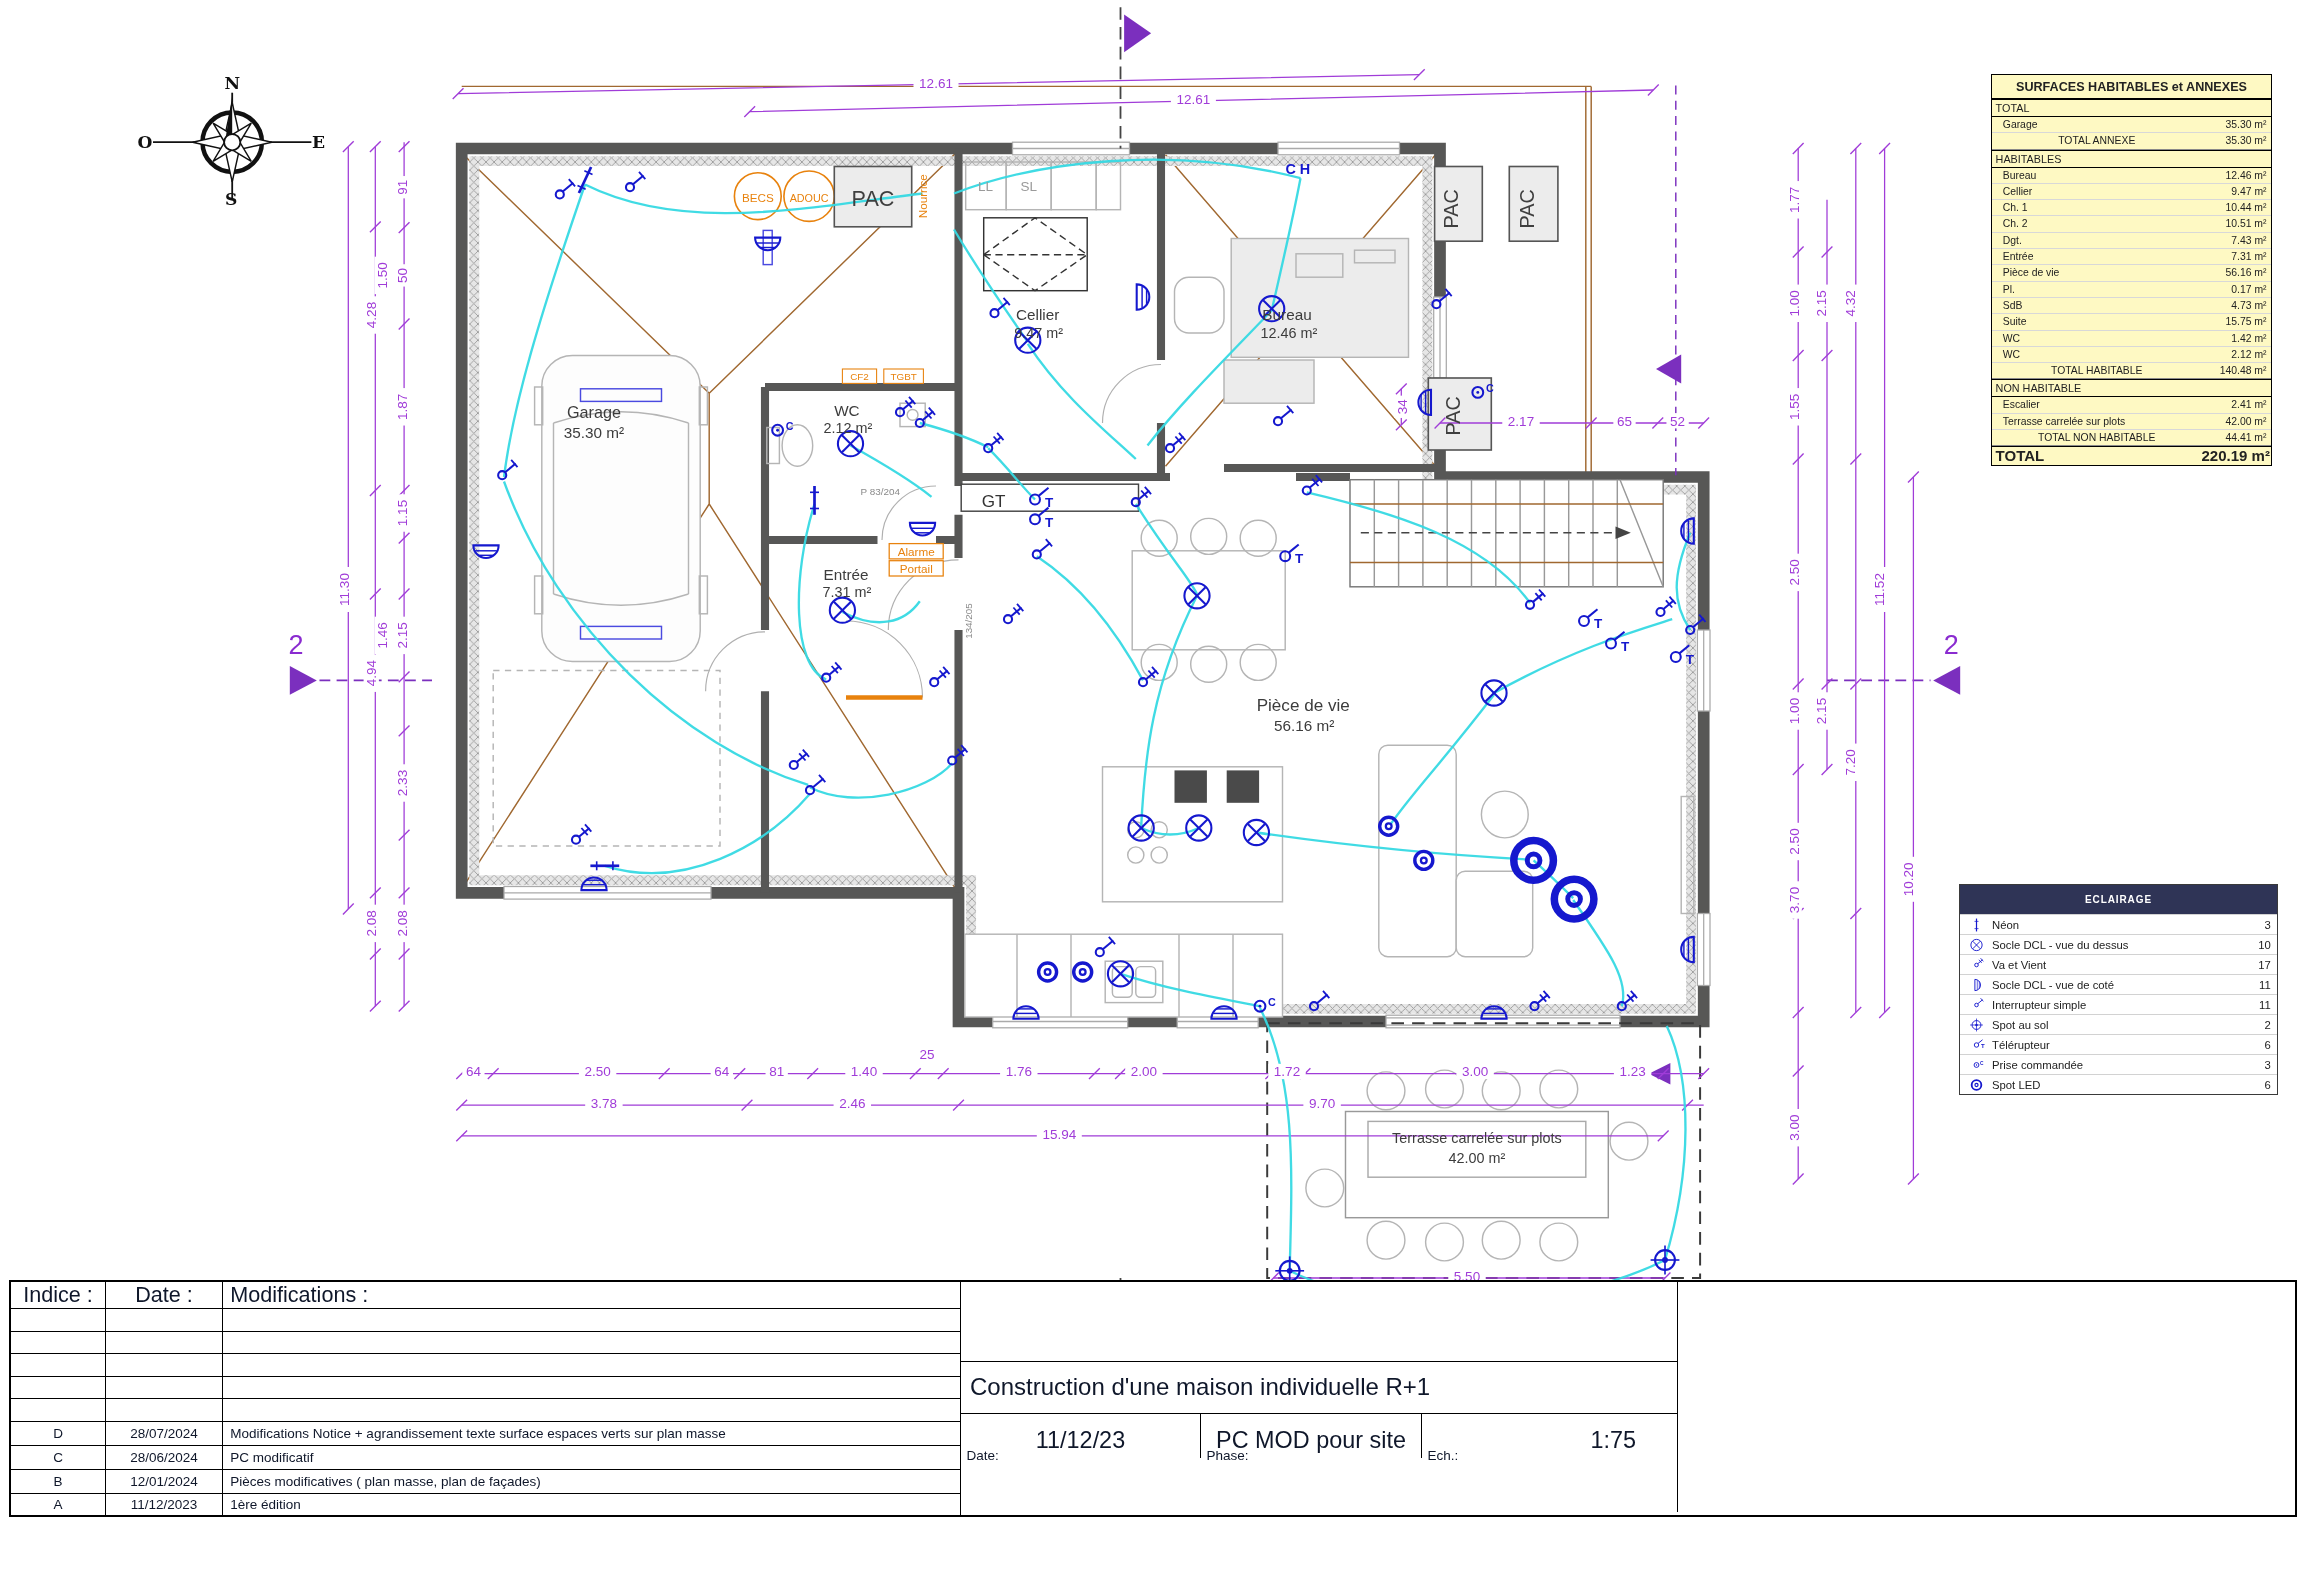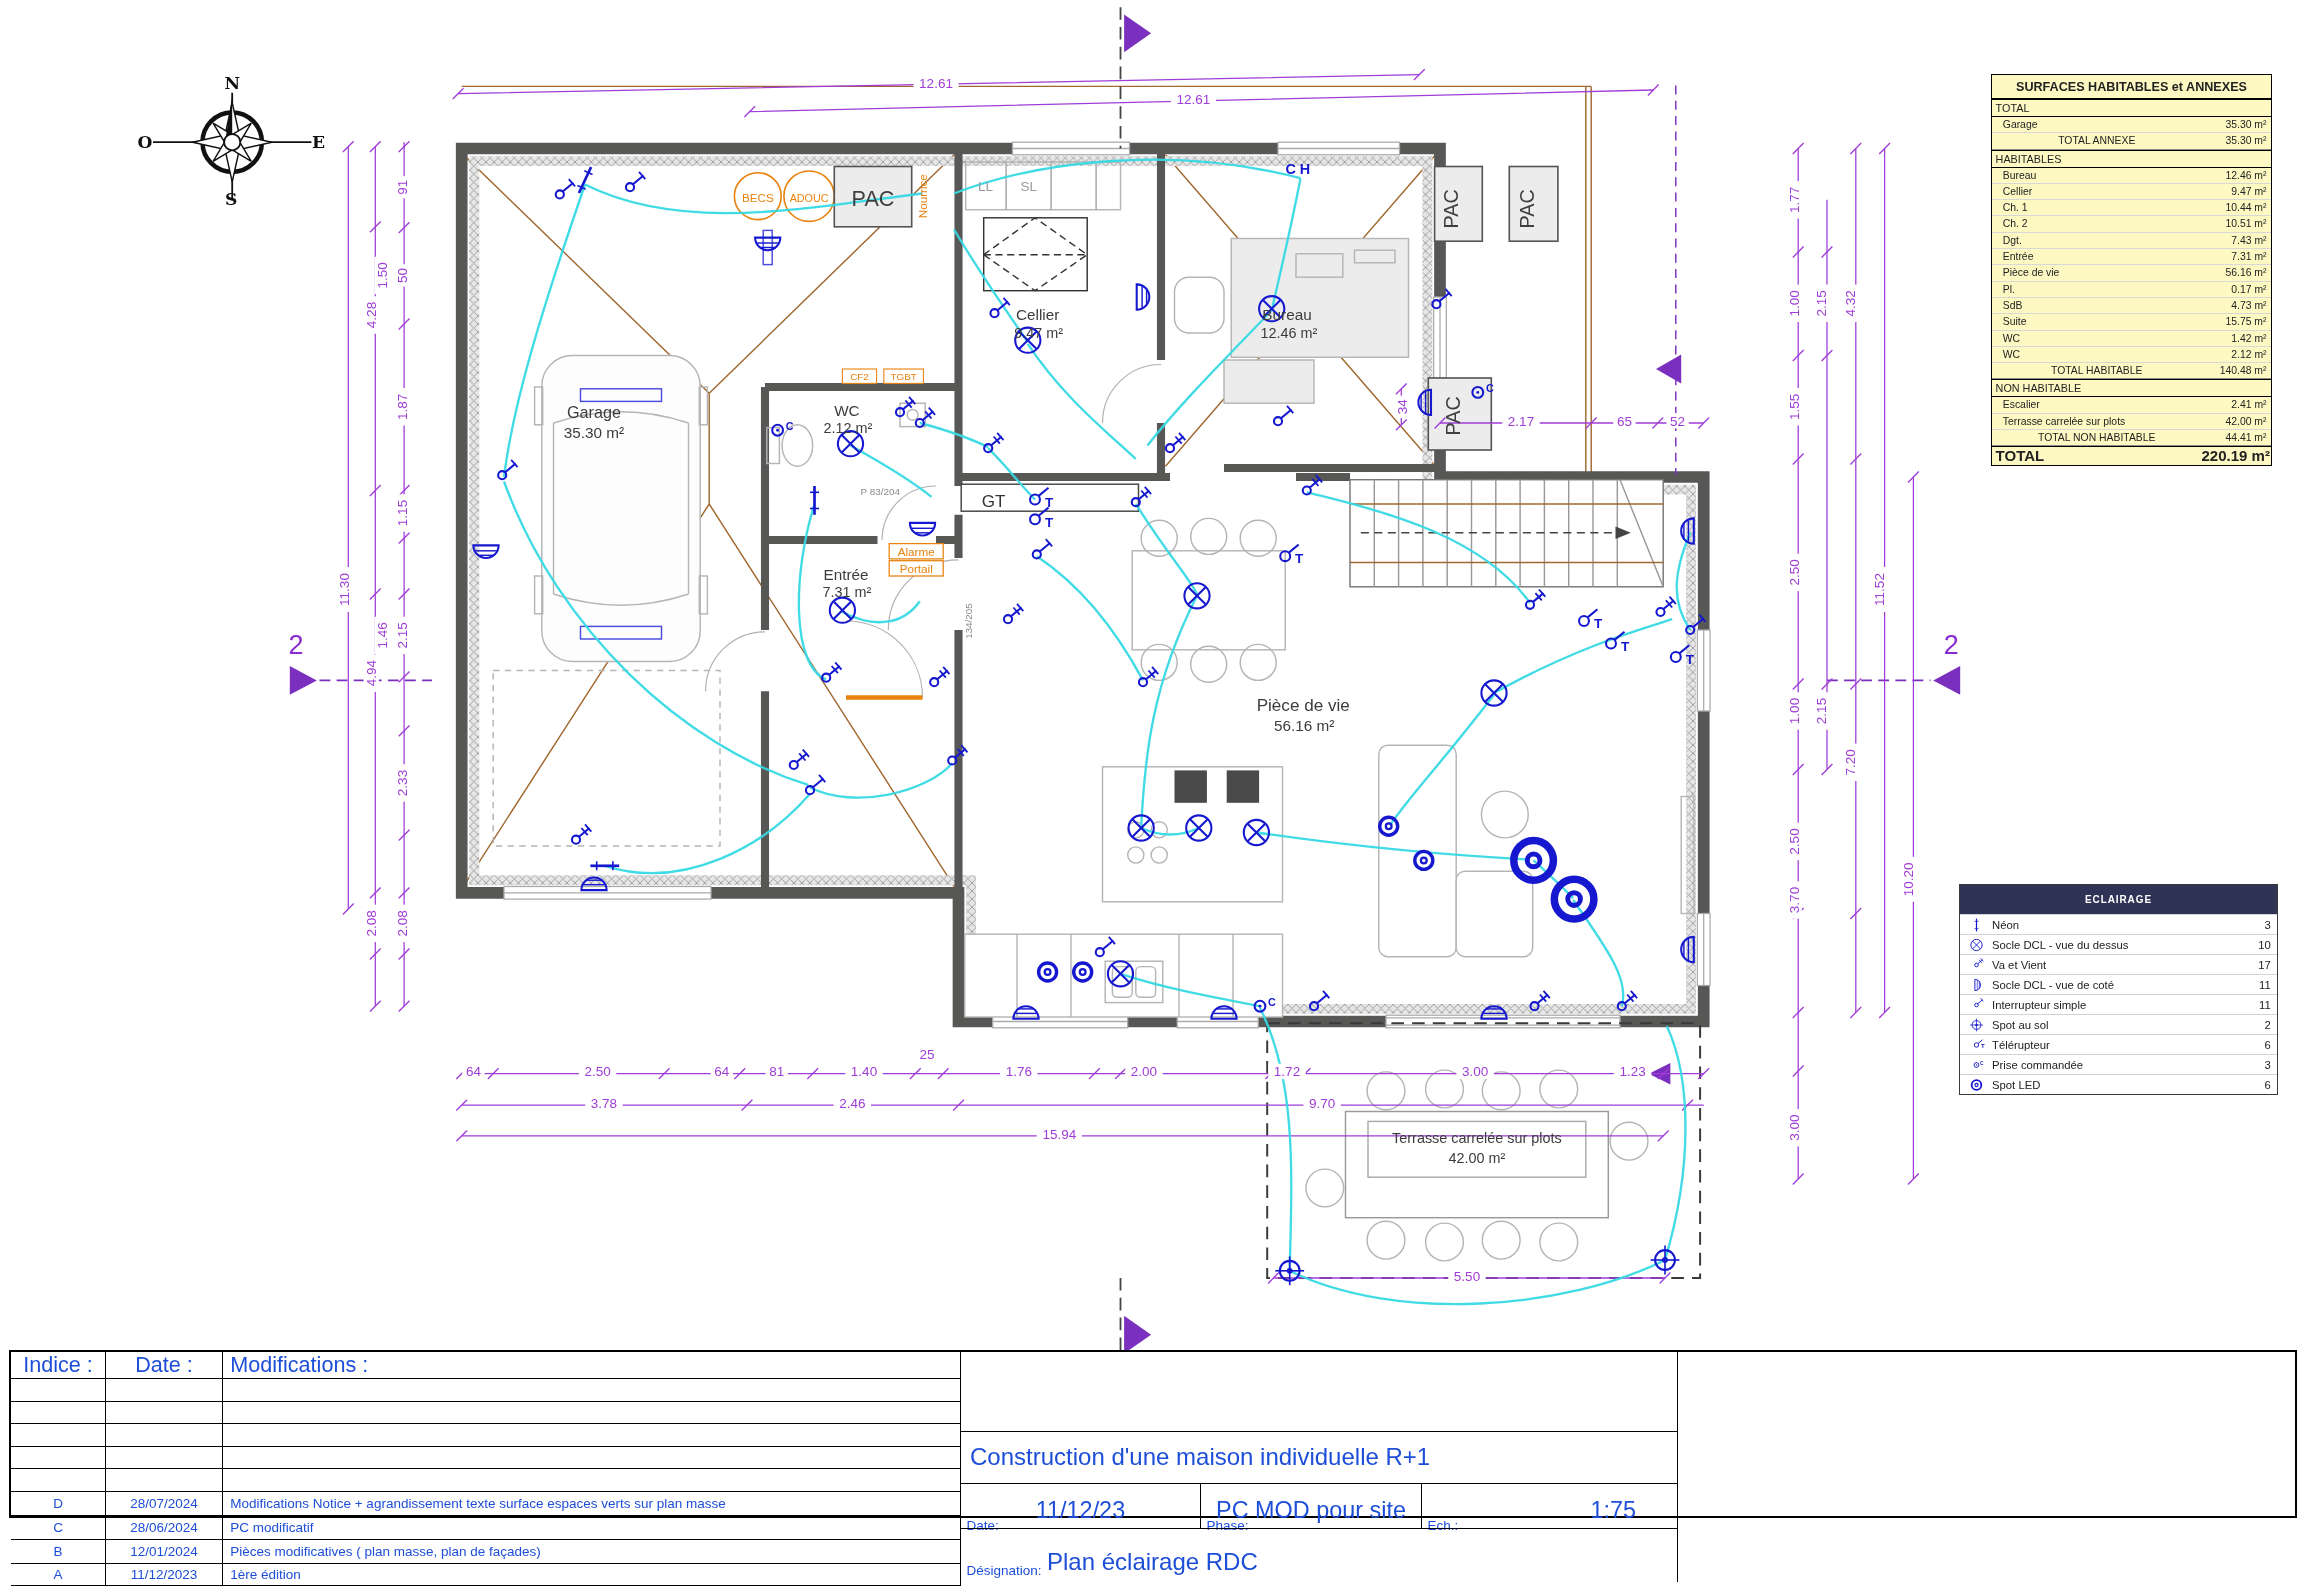--- a/index.html
+++ b/index.html
@@ -22,21 +22,21 @@
 
   
   #legend{left:1959px;top:884px;width:317px;border:1.8px solid #3a3a3a;background:#fff;}
   .lg-title{background:#2F3456;color:#fff;font-weight:bold;text-align:center;font-size:10px;height:29px;line-height:29px;letter-spacing:0.9px;}
   .lg-row{display:flex;align-items:center;height:19px;border-top:0.9px solid #d2d2d2;font-size:11.3px;color:#222;}
   .lg-icon{width:32px;display:flex;justify-content:center;align-items:center;}
   .lg-label{flex:1;}
   .lg-count{width:25px;text-align:right;padding-right:6.3px;}
 
   
-  #titleblock{left:9px;top:1350px;width:2288px;height:168px;border:2.7px solid #000;box-sizing:border-box;background:#fff;color:#1d4ed8;}
+  #titleblock{left:9px;top:1280px;width:2288px;height:237px;border:2.7px solid #000;box-sizing:border-box;background:#fff;color:#0f172a;}
   #revgrid{position:absolute;left:0;top:0;width:950px;height:230px;display:grid;
      grid-template-columns:95px 117px 738px;
      grid-template-rows:27px 22.5px 22.5px 22.5px 22.5px 22.5px 24px 24px 24px 22.5px;}
   .rv-c{border-right:1.8px solid #000;border-bottom:1.8px solid #000;display:flex;align-items:center;padding-left:7.2px;font-size:13.5px;white-space:nowrap;overflow:hidden;}
   .rv-h{font-size:21.6px;}
   .rv-ind{justify-content:center;padding-left:0;}
   #midpanel{position:absolute;left:950px;top:0;width:717px;height:230px;border-right:1.8px solid #000;box-sizing:border-box;}
   .mp-row{position:absolute;left:0;width:100%;box-sizing:border-box;border-top:1.8px solid #000;}
   .mp-project{top:79px;height:51px;font-size:24px;display:flex;align-items:center;padding-left:9px;}
   .mp-info{top:131px;height:45px;display:flex;}
@@ -1204,20 +1204,16 @@
       </div>
       <div class="mp-cell" style="width:221px">
         <span class="mp-lab">Phase:</span>
         <span class="mp-val">PC MOD pour site</span>
       </div>
       <div class="mp-cell" style="flex:1">
         <span class="mp-lab">Ech.:</span>
         <span class="mp-val" style="text-align:right;padding-right:41px">1:75</span>
       </div>
     </div>
-    <div class="mp-row mp-desig">
-      <span class="mp-lab">Désignation:</span>
-      <span class="mp-val">Plan éclairage RDC</span>
-    </div>
   </div>
   <div class="abs" style="left:1667px;top:0;width:618px;height:230px"></div>
 </div>
 
 
 </body></html>

